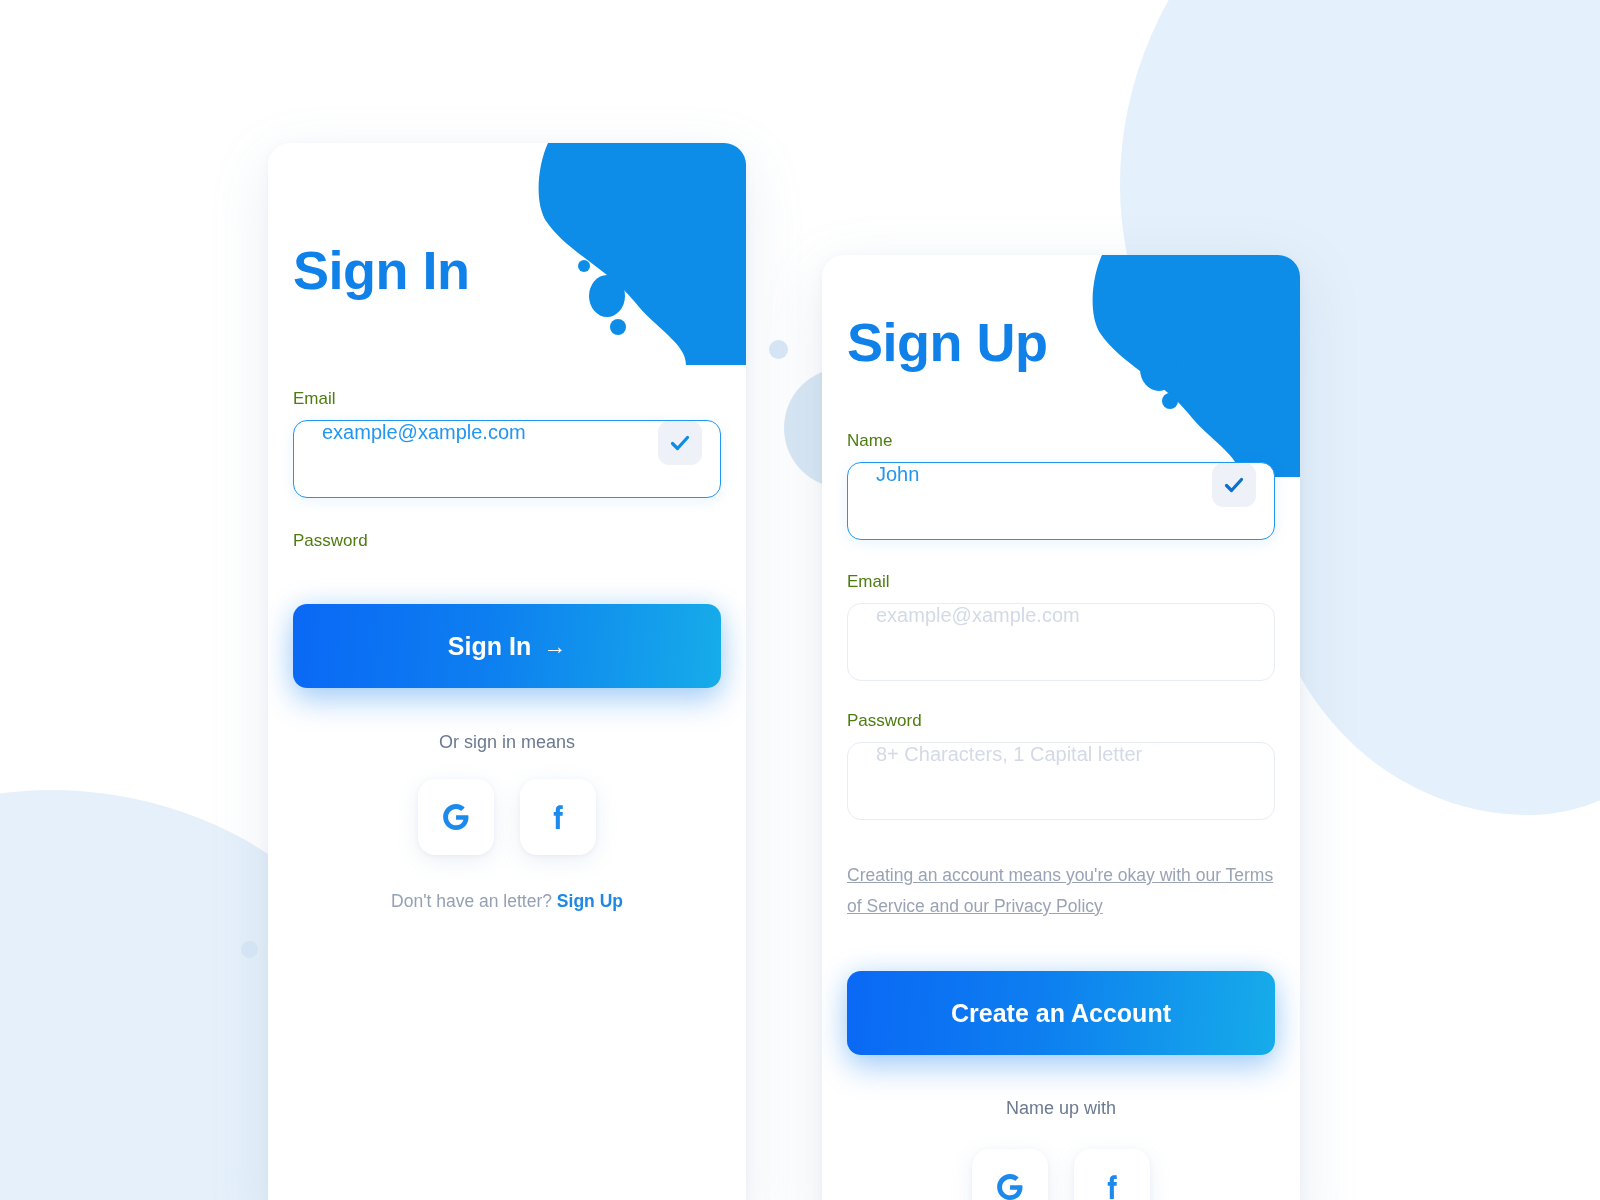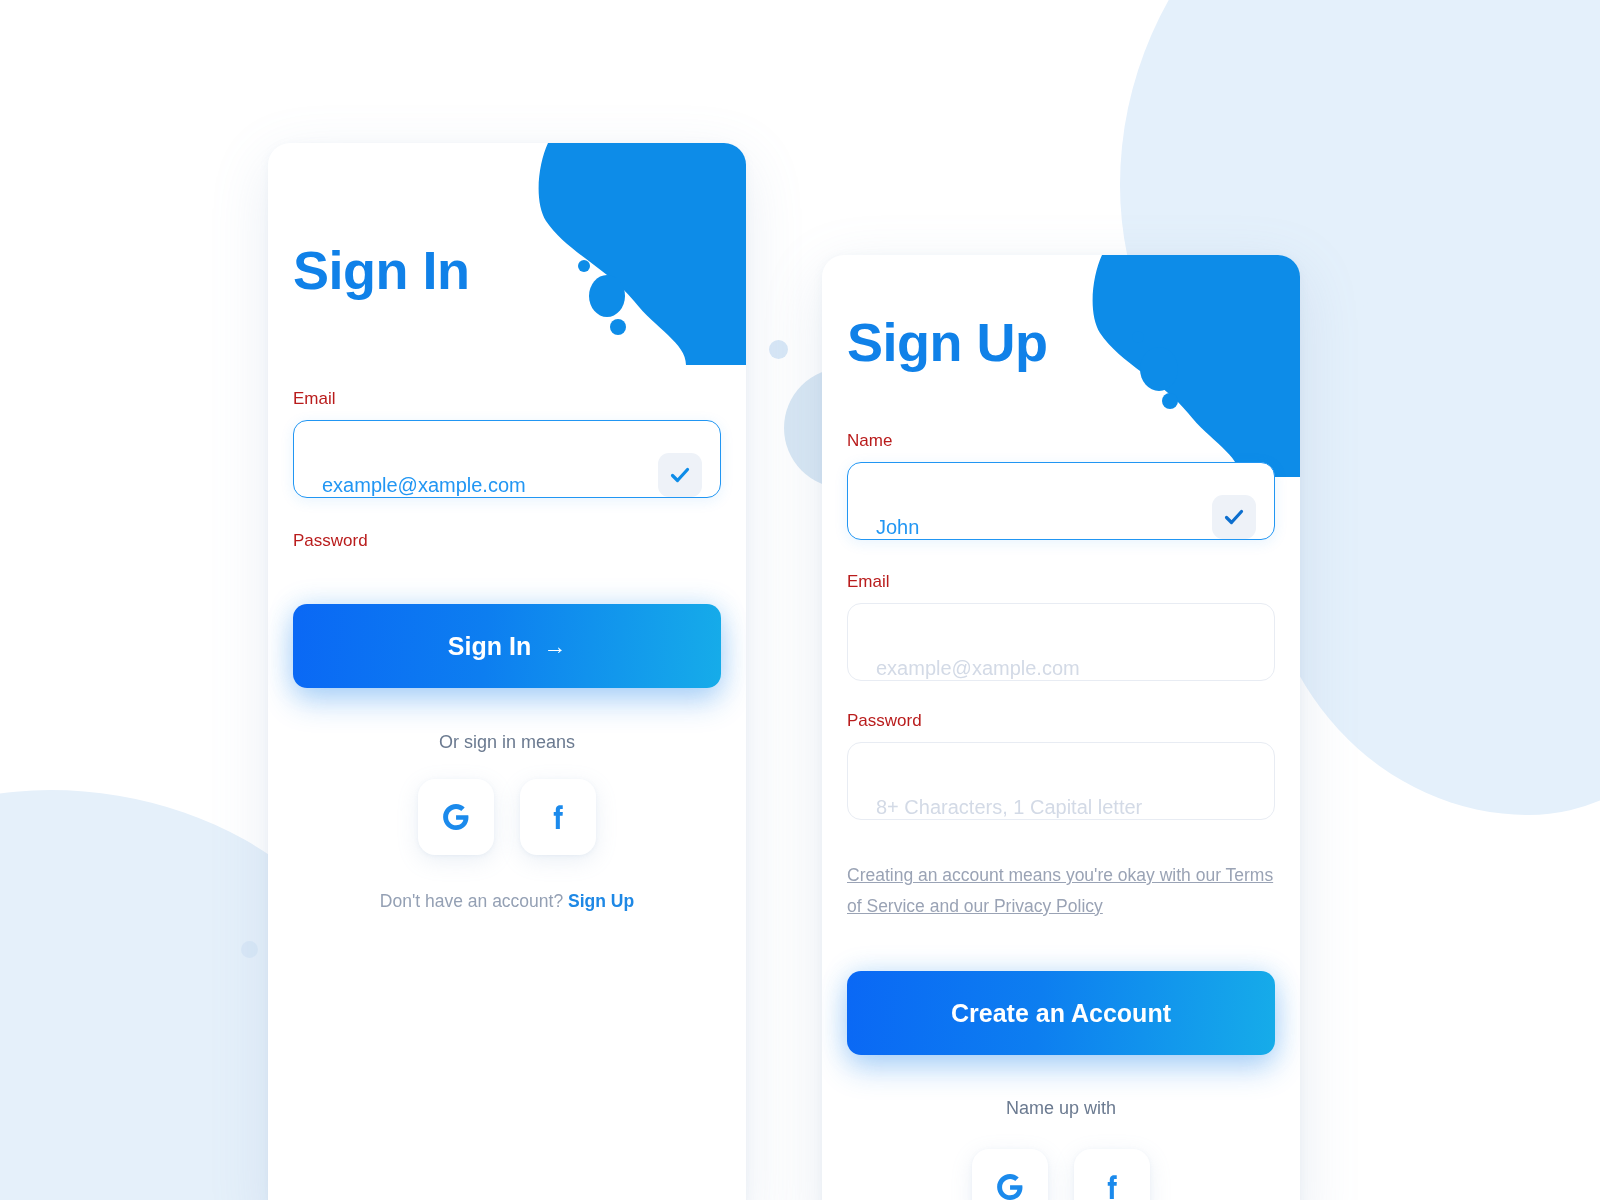--- a/index.html
+++ b/index.html
@@ -121,32 +121,32 @@
     color: #1081e8;
     letter-spacing: -0.5px;
     line-height: 1;
   }
   #signin-card .card-title { padding-top: 100px; }
   #signup-card .card-title { padding-top: 60px; }
 
   .field-group { margin-top: 0; }
   .field-label {
     font-size: 17px;
-    color: #b91c1c;
+    color: #4d7c0f;
     margin-bottom: 11px;
     display: block;
   }
   .input-box {
     position: relative;
     height: 78px;
     border-radius: 14px;
     border: 1.6px solid #e8ecf3;
     background: #ffffff;
     display: flex;
-    align-items: flex-end;
+    align-items: flex-start;
     padding: 0 18px 0 28px;
   }
   .input-box.active {
     border: 1.8px solid #2196f3;
     box-shadow: 0 3px 14px rgba(33,150,243,0.10);
   }
   .input-text {
     flex: 1;
     font-size: 20px;
     border: none;
@@ -290,21 +290,21 @@
         <button class="social-btn">
           <span>
             <svg width="32" height="32" viewBox="0 0 24 24">
               <path fill="#1b8aec" d="M15.6 8.2h-2.2V6.8c0-.7.45-.85.76-.85h1.4V3.2L13.6 3.19c-2.65 0-3.25 1.97-3.25 3.23V8.2H8.8v2.85h1.55V21h3.05v-9.95h2.06l.14-2.85z"></path>
             </svg>
           </span>
         </button>
       </div>
 
       <div class="bottom-link" style="margin-top:36px;">
-        <span>Don't have an account?</span>
+        <span>Don't have an letter?</span>
         <span class="link-strong">Sign Up</span>
       </div>
     </div>
   </div>
 
   <div class="card" id="signup-card">
 
     <div class="card-blob">
       <svg viewBox="0 0 210 222" xmlns="http://www.w3.org/2000/svg">
         <path d="M12 0 H210 V222 H150 C150 200 120 186 98 158 C72 126 30 108 10 78 C-2 58 2 22 12 0 Z" fill="#0d8ce8"></path>

